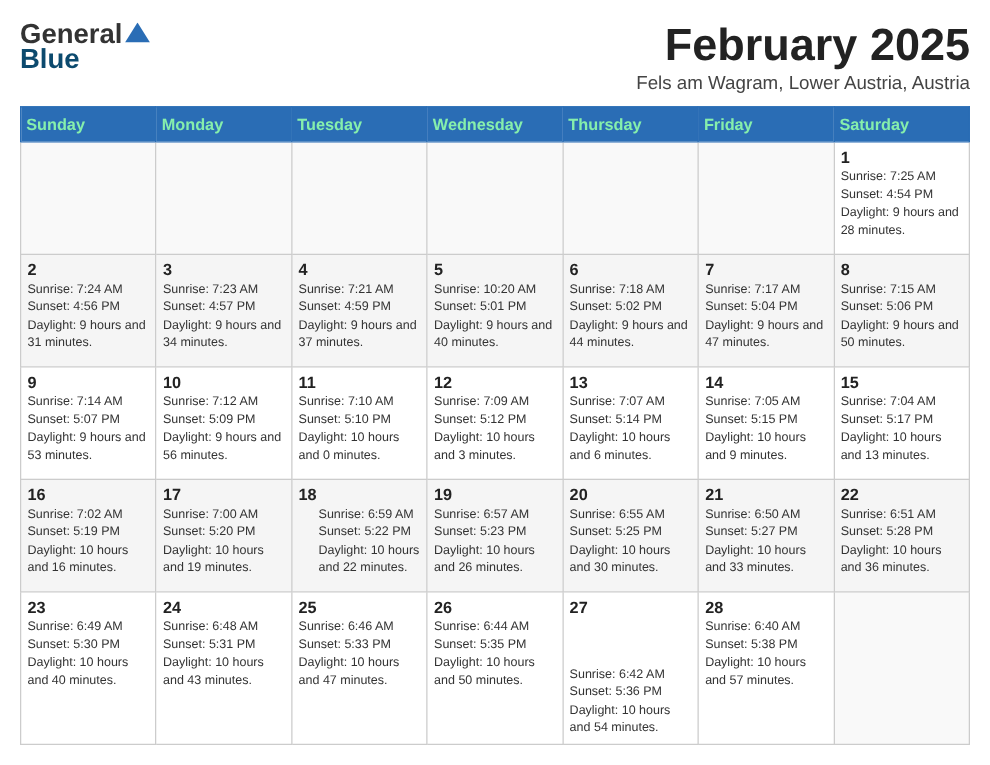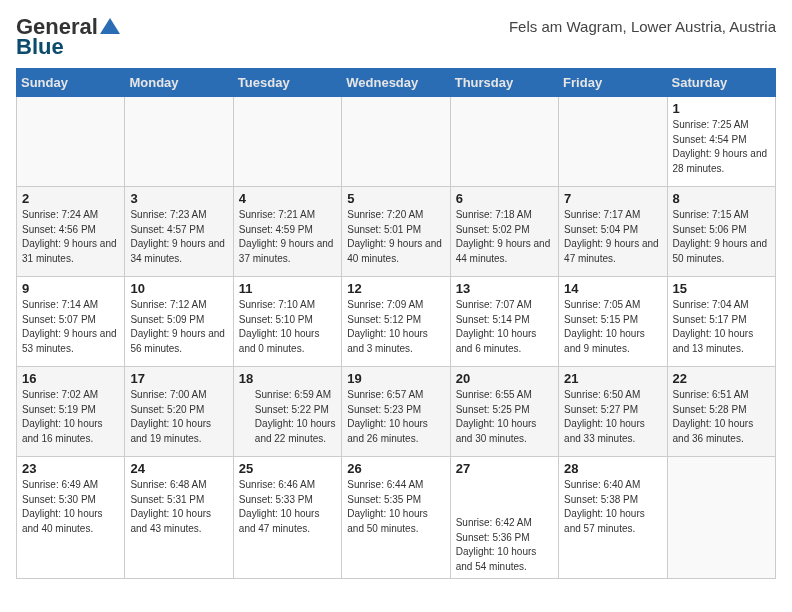--- a/index.html
+++ b/index.html
@@ -44,21 +44,21 @@
       margin-top: 2px;
       margin-left: 29px;
     }
     .calendar {
       width: 100%;
       border-collapse: collapse;
       border: 1px solid #bbb;
     }
     .calendar th {
       background: #2a6db5;
-      color: #e5e5e5;
+      color: #86efac;
       font-size: 13px;
       font-weight: bold;
       padding: 6px 4px;
       text-align: left;
       border: 1px solid #2a6db5;
     }
     .calendar td {
       border: 1px solid #ccc;
       vertical-align: top;
       padding: 4px 5px;
@@ -94,20 +94,21 @@
   <div class="logo">
     <div style="display:flex;align-items:center;gap:2px;">
       <span class="logo-text logo-general">General</span>
       <svg width="20" height="16" viewBox="0 0 20 16" style="margin-top:-2px;">
         <polygon points="0,16 10,0 20,16" fill="#2a6db5"></polygon>
       </svg>
     </div>
     <span class="logo-text logo-blue" style="margin-top:-2px;">Blue</span>
   </div>
   <div class="title-block">
+    <div class="month-title">February 2025</div>
     <div class="subtitle">Fels am Wagram, Lower Austria, Austria</div>
   </div>
 </div>
 
 <table class="calendar">
   <thead>
     <tr>
     <th>Sunday</th>
         <th>Monday</th>
         <th>Tuesday</th>
@@ -146,21 +147,21 @@
 Daylight: 9 hours and 34 minutes.</div>
         </td>
         <td>
           <span class="day-number">4</span>
           <div class="day-info" style="white-space: pre-line;">Sunrise: 7:21 AM
 Sunset: 4:59 PM
 Daylight: 9 hours and 37 minutes.</div>
         </td>
         <td>
           <span class="day-number">5</span>
-          <div class="day-info" style="white-space: pre-line;">Sunrise: 7:20 AM
+          <div class="day-info" style="white-space: pre-line;">Sunrise: 10:20 AM
 Sunset: 5:01 PM
 Daylight: 9 hours and 40 minutes.</div>
         </td>
         <td>
           <span class="day-number">6</span>
           <div class="day-info" style="white-space: pre-line;">Sunrise: 7:18 AM
 Sunset: 5:02 PM
 Daylight: 9 hours and 44 minutes.</div>
         </td>
         <td>

